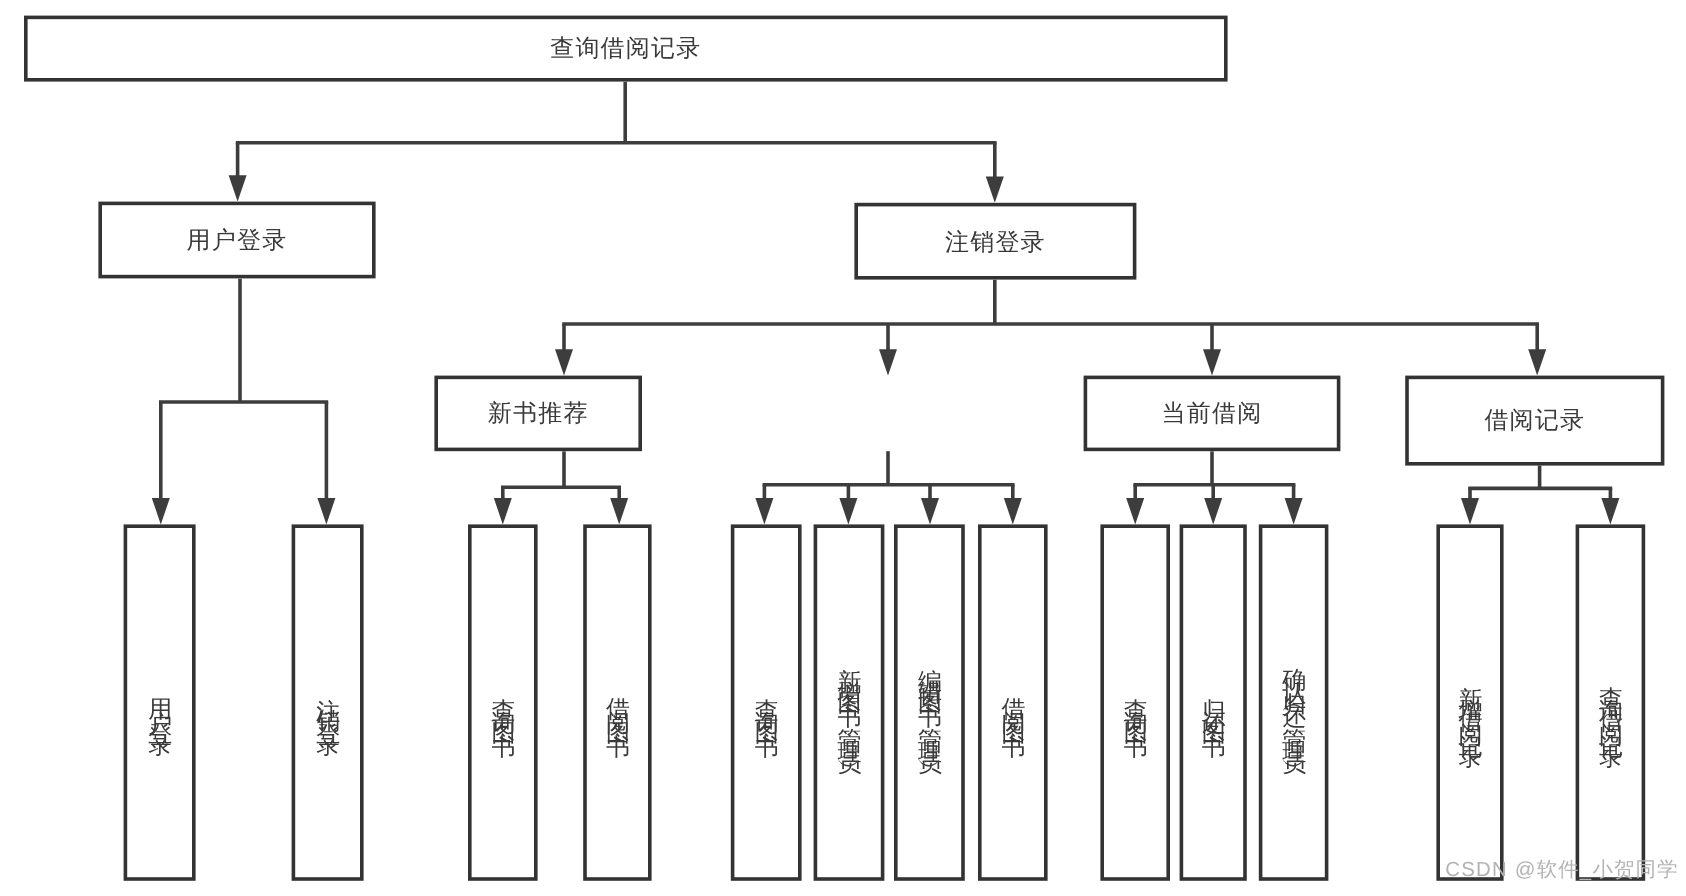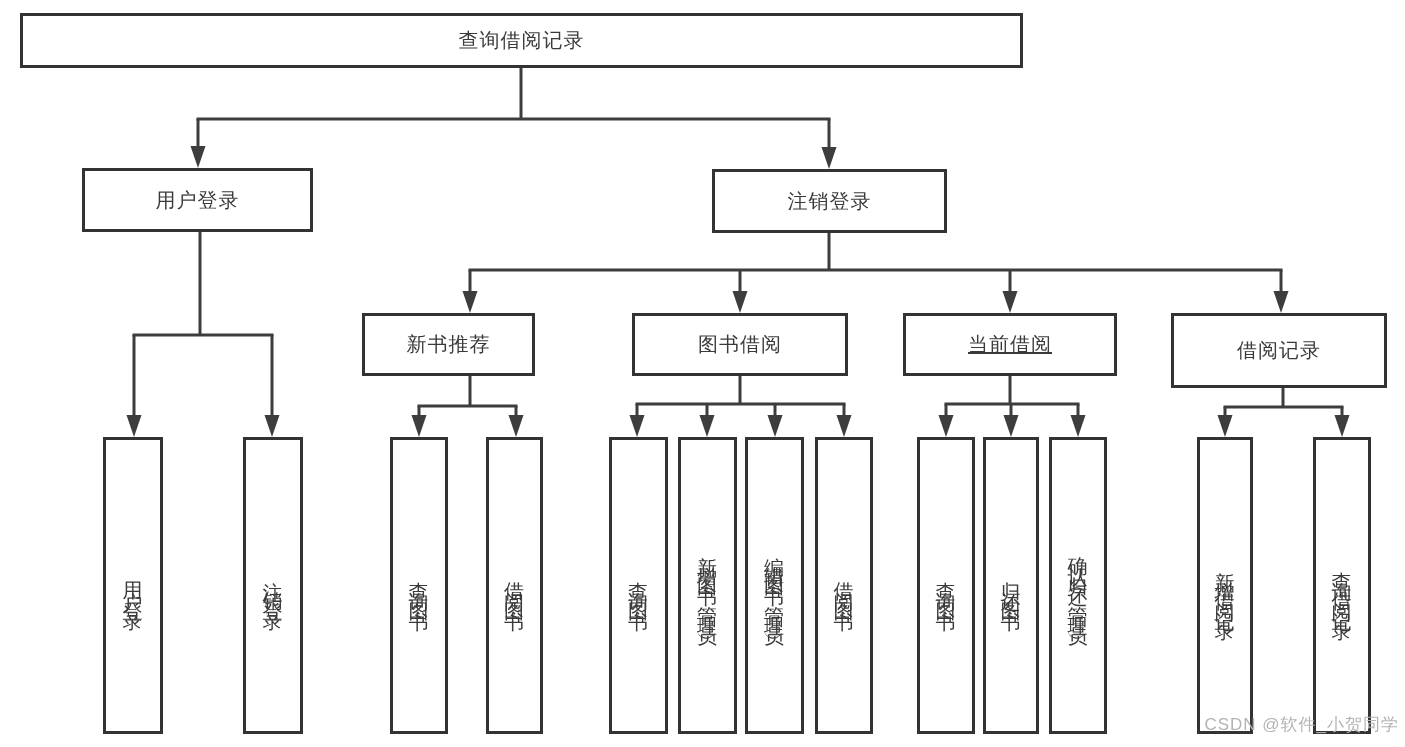--- a/index.html
+++ b/index.html
@@ -103,22 +103,21 @@
       <line x1="1342" y1="407" x2="1342" y2="419" stroke="#3d3d3d" stroke-width="3"></line>
       <path d="M1334.5,415 L1349.5,415 L1342,437 Z" fill="#3d3d3d"></path>
     </svg>
 
   <div class="box h" style="left:20px;top:13px;width:1003px;height:55px;">查询借阅记录</div>
 
   <div class="box h" style="left:82px;top:168px;width:231px;height:64px;">用户登录</div>
   <div class="box h" style="left:712px;top:169px;width:235px;height:64px;">注销登录</div>
 
   <div class="box h" style="left:362px;top:313px;width:173px;height:63px;">新书推荐</div>
-  <div class="box h" style="left:632px;top:313px;width:216px;height:63px;">图书借阅</div>
-  <div class="box h" style="left:903px;top:313px;width:214px;height:63px;text-decoration:underline;">当前借阅</div>
+  <div class="box h" style="left:903px;top:313px;width:214px;height:63px;">当前借阅</div>
   <div class="box h" style="left:1171px;top:313px;width:216px;height:75px;">借阅记录</div>
 
   <div class="box v" style="left:103px;top:437px;width:60px;height:297px;">用户登录</div>
   <div class="box v" style="left:243px;top:437px;width:60px;height:297px;">注销登录</div>
 
   <div class="box v" style="left:390px;top:437px;width:58px;height:297px;">查询图书</div>
   <div class="box v" style="left:486px;top:437px;width:57px;height:297px;">借阅图书</div>
 
   <div class="box v" style="left:609px;top:437px;width:59px;height:297px;">查询图书</div>
   <div class="box v" style="left:678px;top:437px;width:59px;height:297px;">新增图书（管理员）</div>

